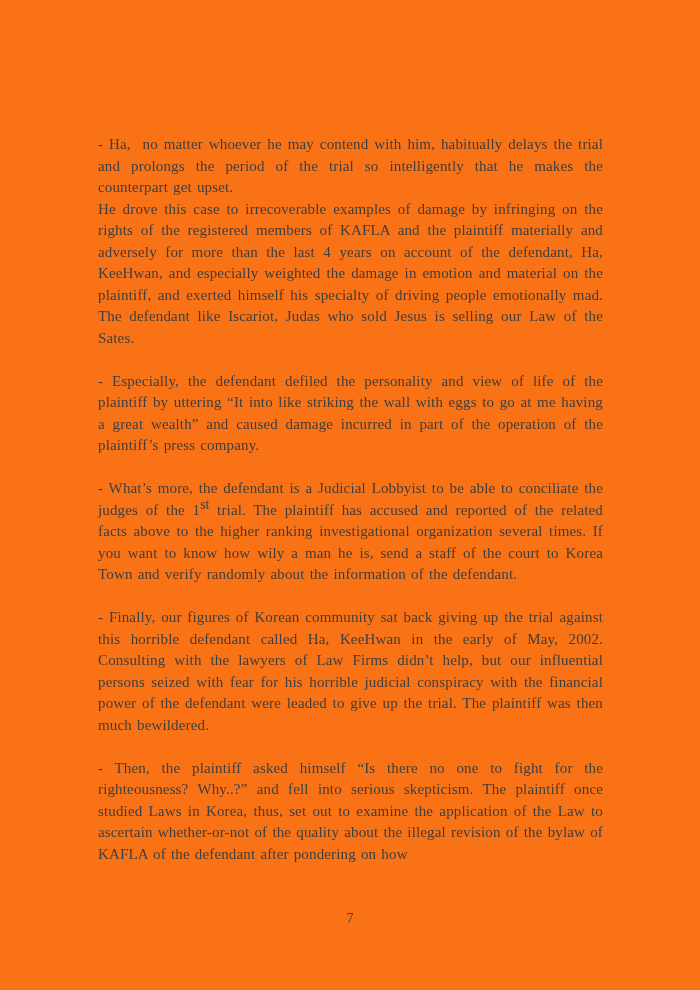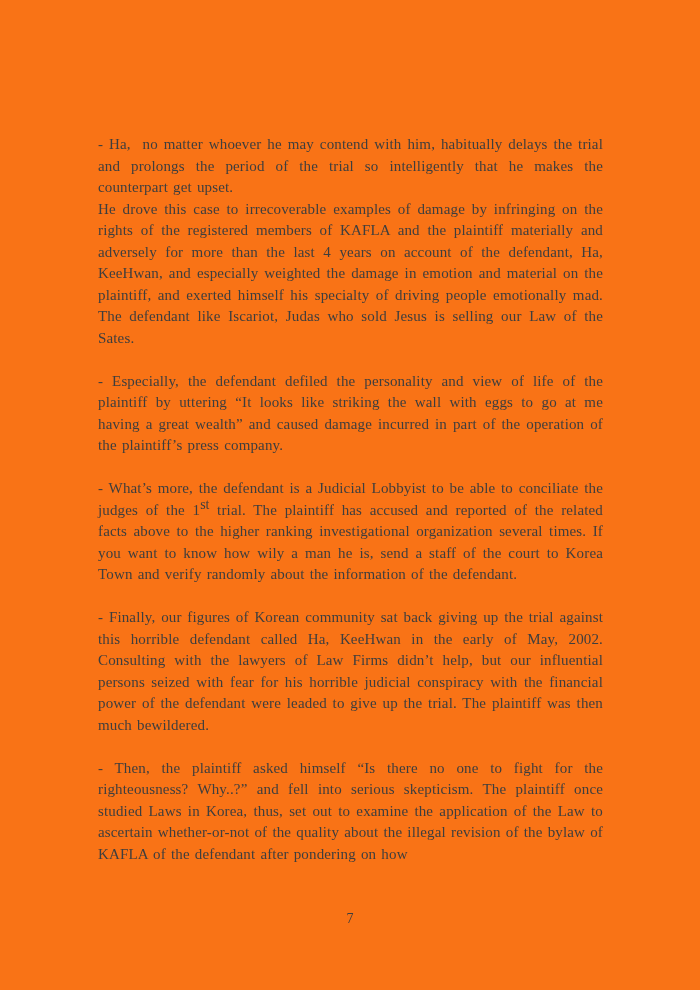--- a/index.html
+++ b/index.html
@@ -51,19 +51,19 @@
     color: #3e3e3e;
   }
 </style>
 </head>
 <body>
 
 <div class="page">
   <div class="doc-body">
       <p class="para"><span>- Ha,&nbsp; no matter whoever he may contend with him, habitually delays the trial and prolongs the period of the trial so intelligently that he makes the counterpart get upset.</span></p>
       <p class="para"><span>He drove this case to irrecoverable examples of damage by infringing on the rights of the registered members of KAFLA and the plaintiff materially and adversely for more than the last 4 years on account of the defendant, Ha, KeeHwan, and especially weighted the damage in emotion and material on the plaintiff, and exerted himself his specialty of driving people emotionally mad. The defendant like Iscariot, Judas who sold Jesus is selling our Law of the Sates.</span></p>
-      <p class="para gap"><span>- Especially, the defendant defiled the personality and view of life of the plaintiff by uttering “It looks like striking the wall with eggs to go at me having a great wealth” and caused damage incurred in part of the operation of the plaintiff’s press company.</span></p>
+      <p class="para gap"><span>- Especially, the defendant defiled the personality and view of life of the plaintiff by uttering “It into like striking the wall with eggs to go at me having a great wealth” and caused damage incurred in part of the operation of the plaintiff’s press company.</span></p>
       <p class="para gap"><span>- What’s more, the defendant is a Judicial Lobbyist to be able to conciliate the judges of the 1</span><sup>st</sup><span> trial. The plaintiff has accused and reported of the related facts above to the higher ranking investigational organization several times. If you want to know how wily a man he is, send a staff of the court to Korea Town and verify randomly about the information of the defendant.</span></p>
       <p class="para gap"><span>- Finally, our figures of Korean community sat back giving up the trial against this horrible defendant called Ha, KeeHwan in the early of May, 2002. Consulting with the lawyers of Law Firms didn’t help, but our influential persons seized with fear for his horrible judicial conspiracy with the financial power of the defendant were leaded to give up the trial. The plaintiff was then much bewildered.</span></p>
       <p class="para gap"><span>- Then, the plaintiff asked himself “Is there no one to fight for the righteousness? Why..?” and fell into serious skepticism. The plaintiff once studied Laws in Korea, thus, set out to examine the application of the Law to ascertain whether-or-not of the quality about the illegal revision of the bylaw of KAFLA of the defendant after pondering on how</span></p>
     </div>
   <div class="page-number">7</div>
 </div>
 
 </body></html>

